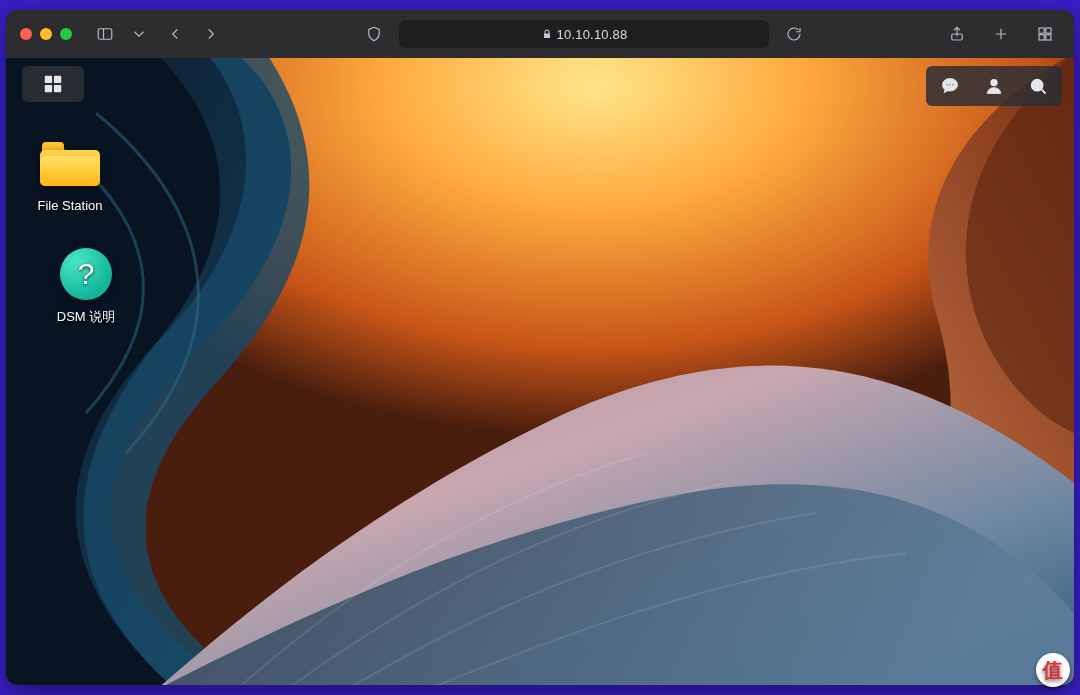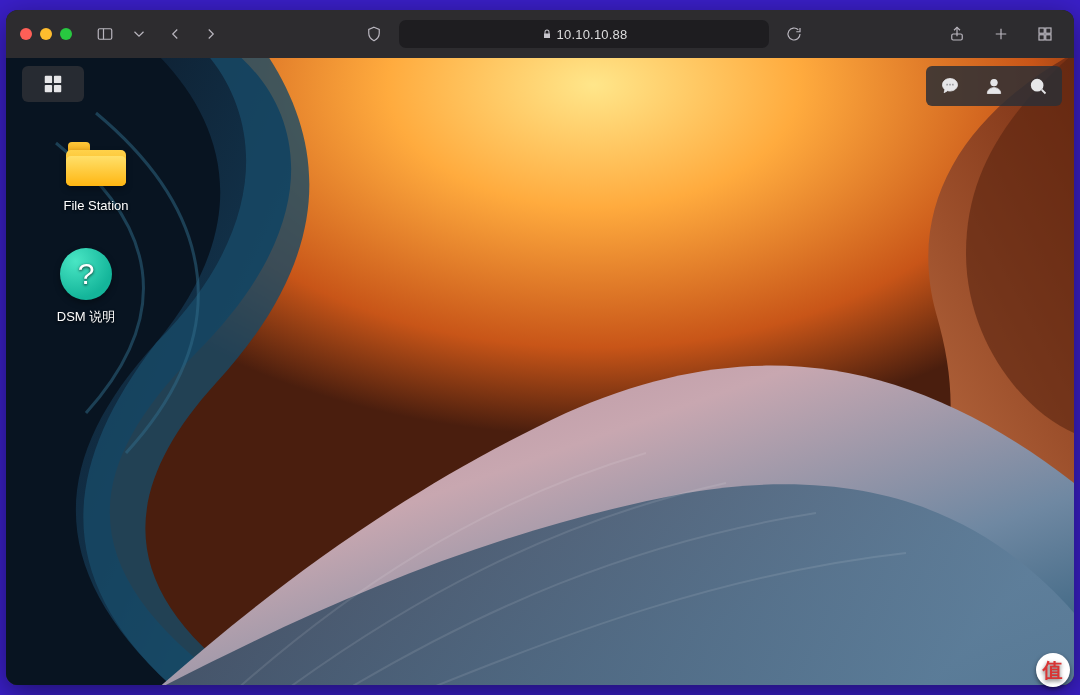--- a/index.html
+++ b/index.html
@@ -93,21 +93,21 @@
       position:absolute;
       width: 100px;
       text-align:center;
       color: #fff;
       font-size: 13px;
       text-shadow: 0 1px 3px rgba(0,0,0,.8);
     }
     .desk-icon .glyph {
       width: 64px; height: 52px; margin: 0 auto 8px; display:flex; align-items:center; justify-content:center;
     }
-    .desk-icon.fs { left: 40px; top: 80px; }
+    .desk-icon.fs { left: 14px; top: 80px; }
     .desk-icon.help { left: 30px; top: 190px; }
 
     
     .folder {
       width: 60px; height: 44px; position: relative;
     }
     .folder .tab {
       position:absolute; left:2px; top:0; width:22px; height:12px;
       background: linear-gradient(#ffc83a,#f0a716);
       border-radius: 4px 4px 0 0;

